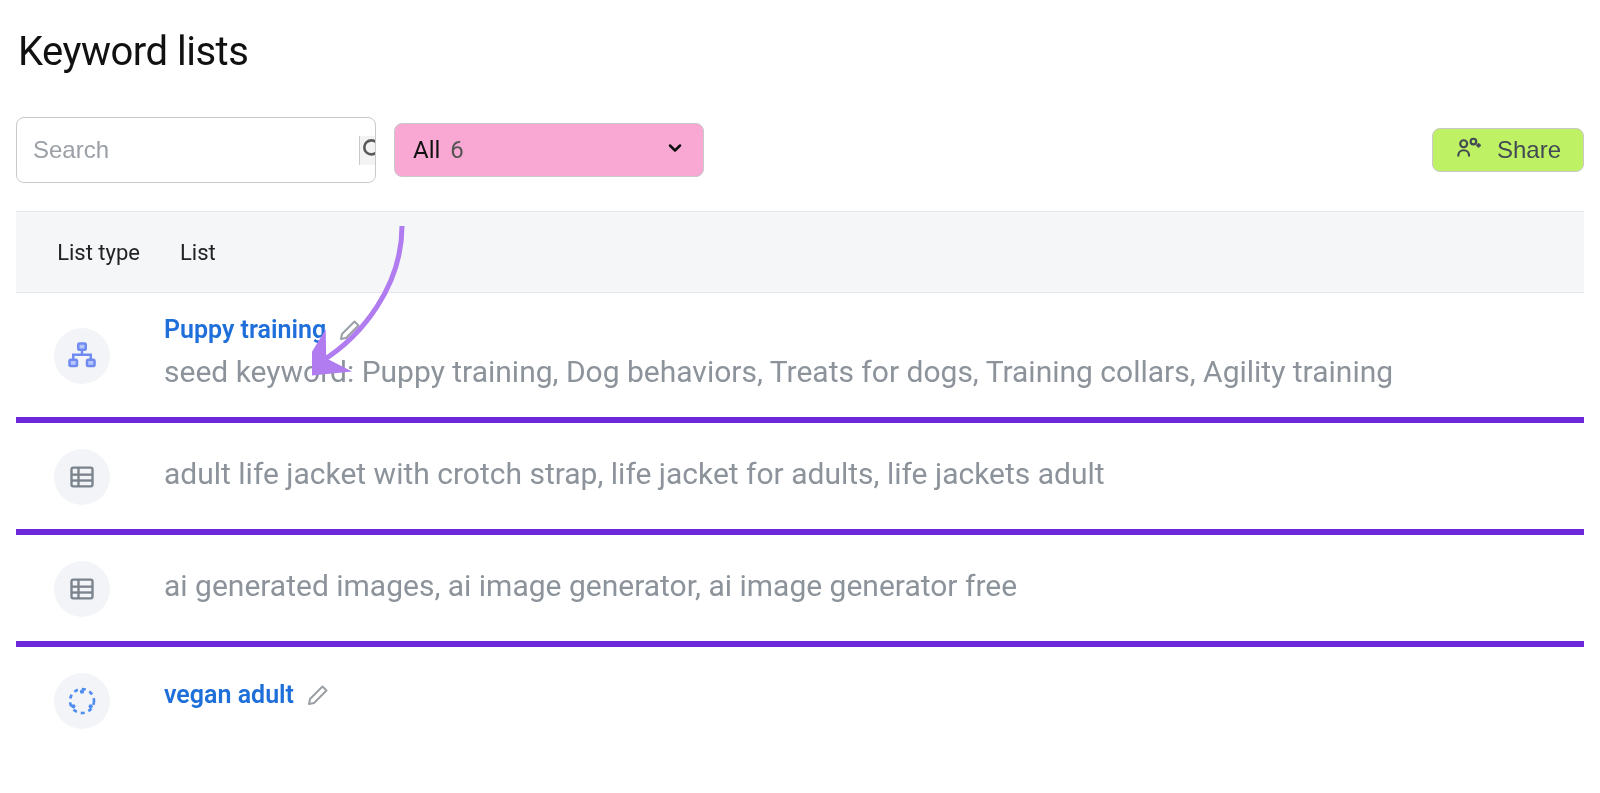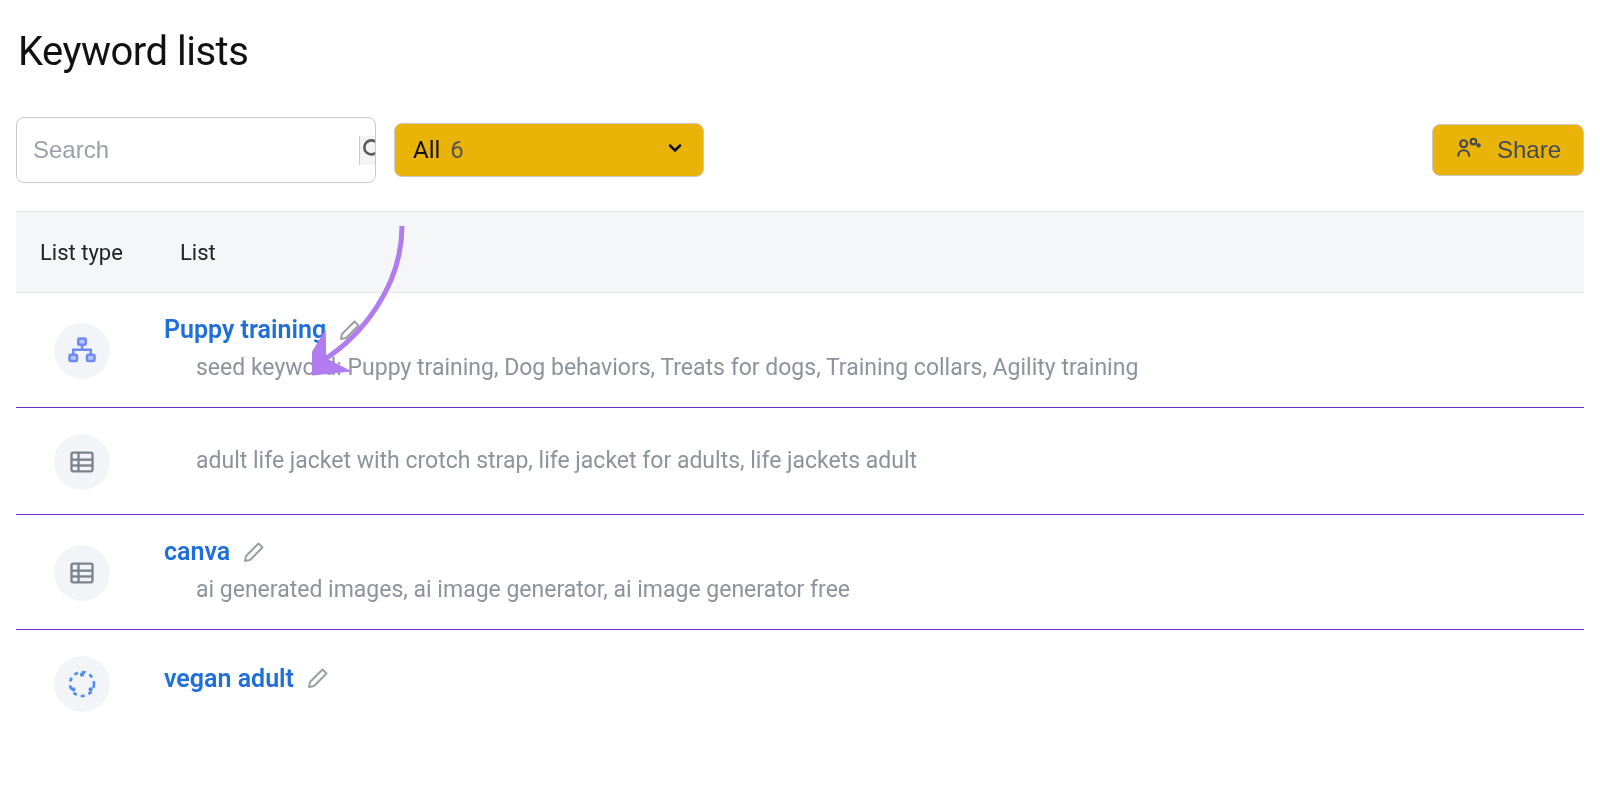--- a/index.html
+++ b/index.html
@@ -55,56 +55,57 @@
     display: flex;
     align-items: center;
     gap: 10px;
     border: 1px solid #c9c9c9;
     border-radius: 8px;
     height: 54px;
     padding: 0 18px;
     width: 310px;
     font-size: 24px;
     cursor: pointer;
-    background: #eab308;
+    background: #f9a8d4;
     justify-content: space-between;
   }
   .filter-left { display: flex; gap: 10px; align-items: baseline; }
   .filter-count { color: #555; }
   .spacer { flex: 1; }
   .share-btn {
     display: flex;
     align-items: center;
     gap: 16px;
     border: 1px solid #c9c9c9;
     border-radius: 8px;
-    height: 52px;
+    height: 44px;
     padding: 0 22px;
     font-size: 24px;
     color: #434a54;
-    background: #eab308;
+    background: #bef264;
     cursor: pointer;
   }
   .table-header {
     display: flex;
     align-items: center;
     background: #f5f6f8;
     border-top: 1px solid #e6e7ea;
     border-bottom: 1px solid #e6e7ea;
     height: 82px;
     padding: 0 24px;
     font-size: 22px;
     color: #222;
     gap: 40px;
+    text-align: right;
   }
   .col-type { width: 100px; }
   .row {
     display: flex;
     padding: 22px 24px 24px 38px;
-    border-bottom: 1px solid #6d28d9;
+    border-bottom: 6px solid #6d28d9;
     gap: 54px;
     align-items: center;
   }
   .row:last-child { border-bottom: none; }
   .icon-badge {
     width: 56px;
     height: 56px;
     border-radius: 50%;
     background: #f3f4f7;
     display: flex;
@@ -116,21 +117,21 @@
   .row-body { flex: 1; min-width: 0; }
   .row-title-line { display: flex; align-items: center; gap: 12px; margin-bottom: 8px; }
   .row-title {
     color: #1e6fd9;
     font-size: 25px;
     font-weight: 600;
     text-decoration: none;
     cursor: pointer;
   }
   .edit-icon { cursor: pointer; color: #9aa0a6; display:inline-flex;}
-  .row-sub { color: #8c939b; font-size: 23px; line-height: 1.35; margin-left: 32px; }
+  .row-sub { color: #8c939b; font-size: 30px; line-height: 1.35; }
   .fade-bottom {
     position: fixed;
     left: 0; right: 0; bottom: 0;
     height: 70px;
     background: linear-gradient(to bottom, rgba(255,255,255,0), rgba(255,255,255,1));
     pointer-events: none;
   }
   .arrow-annot {
     position: absolute;
     left: 296px;
@@ -241,28 +242,20 @@
       <div class="row">
         <div class="icon-badge">
           <svg width="28" height="28" viewBox="0 0 24 24" fill="none" stroke="#7a828c" stroke-width="2">
             <rect x="3" y="4" width="18" height="16" rx="1.5"></rect>
             <line x1="3" y1="10" x2="21" y2="10"></line>
             <line x1="3" y1="15" x2="21" y2="15"></line>
             <line x1="9" y1="4" x2="9" y2="20"></line>
           </svg>
         </div>
         <div class="row-body">
-          <div class="row-title-line">
-            <a class="row-title">canva</a>
-            <span class="edit-icon">
-              <svg width="24" height="24" viewBox="0 0 24 24" fill="none" stroke="#9aa0a6" stroke-width="2" stroke-linecap="round" stroke-linejoin="round">
-                <path d="M16.5 3.5l4 4L8 20l-5 1 1-5L16.5 3.5z"></path>
-              </svg>
-            </span>
-          </div>
           <div class="row-sub">ai generated images, ai image generator, ai image generator free</div>
         </div>
       </div>
       <div class="row">
         <div class="icon-badge">
           <svg width="32" height="32" viewBox="0 0 24 24" fill="none" stroke="#4f8df0" stroke-width="2" stroke-dasharray="3 3">
             <circle cx="12" cy="12" r="9"></circle>
             <circle cx="12" cy="5" r="1.6" fill="#4f8df0" stroke="none"></circle>
             <circle cx="5.5" cy="16" r="1.6" fill="#4f8df0" stroke="none"></circle>
             <circle cx="18.5" cy="16" r="1.6" fill="#4f8df0" stroke="none"></circle>

